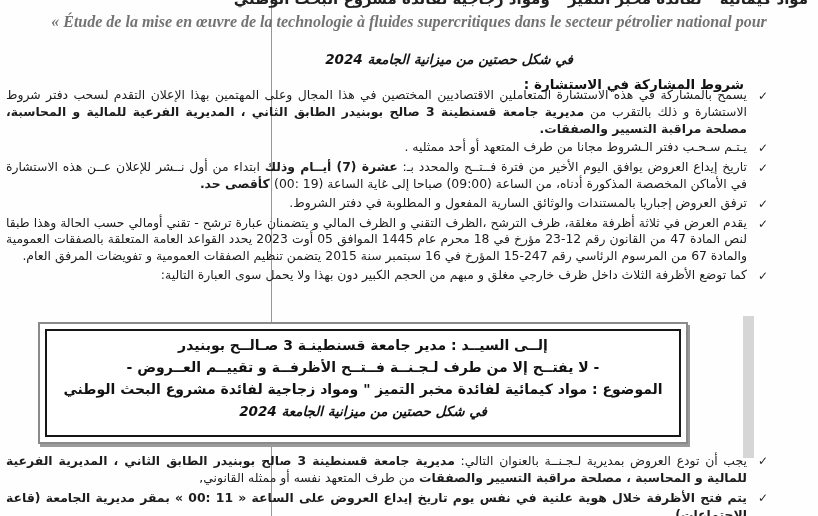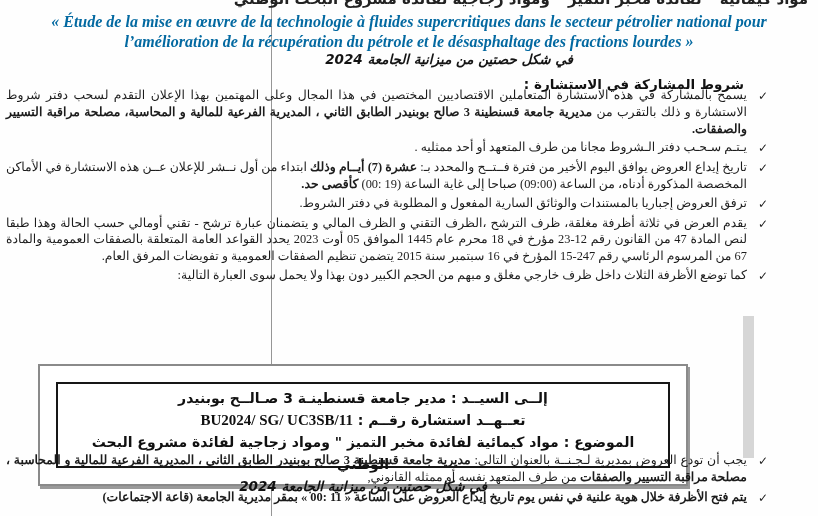--- a/index.html
+++ b/index.html
@@ -11,58 +11,57 @@
   .fold-line{position:absolute;left:271px;top:0;width:1px;height:516px;
              background:#3f3f3f;opacity:.55;}
   .scan-band{position:absolute;left:743px;top:316px;width:11px;height:142px;
              background:#cccccc;opacity:.8;}
 
   .doc-title-clipped{position:absolute;top:-10px;right:10px;direction:rtl;white-space:nowrap;
              font-weight:bold;font-size:15px;line-height:19px;color:#222;}
 
   .french-quote{position:absolute;top:12px;left:8px;right:8px;text-align:center;
              font-family:"Liberation Serif","DejaVu Serif",serif;font-style:italic;font-weight:bold;
-             font-size:16px;line-height:20px;color:#0369a1;}
+             font-size:16px;line-height:20px;color:#737373;}
 
   .budget-line{position:absolute;top:51px;left:80px;right:0;text-align:center;direction:rtl;
              font-weight:bold;font-style:italic;font-size:13.5px;color:#141414;}
 
   .section-header{position:absolute;top:76px;right:74px;direction:rtl;
              font-weight:bold;font-size:13.5px;color:#111;}
 
   .bullets{position:absolute;left:6px;right:50px;direction:rtl;font-size:12.4px;
            line-height:16.8px;color:#1c1c1c;}
   .bullets.top{top:87px;}
   .bullets.bottom{top:452px;line-height:17.4px;}
   .bullet{display:flex;gap:6px;margin-bottom:2px;}
   .chk{flex:none;width:15px;font-size:12px;color:#222;padding-top:1px;}
-  .btxt{flex:1;margin:0;text-align:justify;text-align-last:right;font-family:Liberation Serif, serif;}
+  .btxt{flex:1;margin:0;text-align:justify;text-align-last:right;}
 
   .env-box-outer{position:absolute;top:322px;left:38px;width:650px;height:122px;
-           border:2px solid #8a8a8a;background:#fff;padding:16px;box-sizing:border-box;
-           box-shadow:2px 3px 0 #9a9a9a;margin-top:42px;}
+           border:2px solid #8a8a8a;background:#fff;padding:5px;box-sizing:border-box;
+           box-shadow:2px 3px 0 #9a9a9a;}
   .env-box{border:2px solid #161616;width:100%;height:100%;box-sizing:border-box;
            padding:3px 6px;direction:rtl;text-align:center;}
   .env-line{font-weight:bold;font-size:14px;line-height:22px;color:#111;}
   .env-line .ref{font-family:"Liberation Serif","DejaVu Serif",serif;font-size:15px;}
   .env-line.italic{font-style:italic;font-size:13.5px;}
 </style>
 </head>
 <body>
 
 <div class="page">
 
   <div class="fold-line"></div>
   <div class="scan-band"></div>
 
   <div class="doc-title-clipped">مواد كيمائية " لفائدة مخبر التميز " ومواد زجاجية لفائدة مشروع البحث الوطني</div>
 
   <div class="french-quote">
     <div>« Étude de la mise en œuvre de la technologie à fluides supercritiques dans le secteur pétrolier national pour</div>
-    <div>l’amélioration de la récupération du pétrole et le désasphaltage des fractions lourdes »</div>
   </div>
 
   <div class="budget-line">في شكل حصتين من ميزانية الجامعة 2024</div>
 
   <div class="section-header">شروط المشاركة في الاستشارة :</div>
 
   <div class="bullets top">
     <div class="bullet">
       <span class="chk">✓</span>
       <p class="btxt"><span>يسمح بالمشاركة في هذه الاستشارة المتعاملين الاقتصاديين المختصين في هذا المجال وعلى المهتمين بهذا الإعلان التقدم لسحب دفتر شروط الاستشارة و ذلك بالتقرب من </span><span class="b">مديرية جامعة قسنطينة 3 صالح بوبنيدر الطابق الثاني ، المديرية الفرعية للمالية و المحاسبة، مصلحة مراقبة التسيير والصفقات.</span></p>
@@ -85,24 +84,21 @@
     </div>
     <div class="bullet">
       <span class="chk">✓</span>
       <p class="btxt"><span>كما توضع الأظرفة الثلاث  داخل ظرف خارجي مغلق و مبهم من الحجم الكبير دون بهذا ولا يحمل سوى العبارة التالية:</span></p>
     </div>
   </div>
 
   <div class="env-box-outer">
     <div class="env-box">
       <div class="env-line">إلــى السيــد : مدير جامعة قسنطينـة 3 صـالــح بوبنيدر</div>
-      <div class="env-line">
-        <span>تعــهــد استشارة رقــم :</span>
-        <span class="ref" dir="ltr">BU2024/ SG/ UC3SB/11</span>
-      </div>
+      <div class="env-line">- لا يفتــح إلا من طرف لـجـنــة فــتــح الأظرفــة و تقييــم العــروض -</div>
       <div class="env-line">
         <span class="u">الموضوع</span><span> : </span><span>مواد كيمائية لفائدة مخبر التميز " ومواد زجاجية لفائدة مشروع البحث الوطني</span>
       </div>
       <div class="env-line italic">في شكل حصتين من ميزانية الجامعة 2024</div>
     </div>
   </div>
 
   <div class="bullets bottom">
     <div class="bullet">
       <span class="chk">✓</span>

